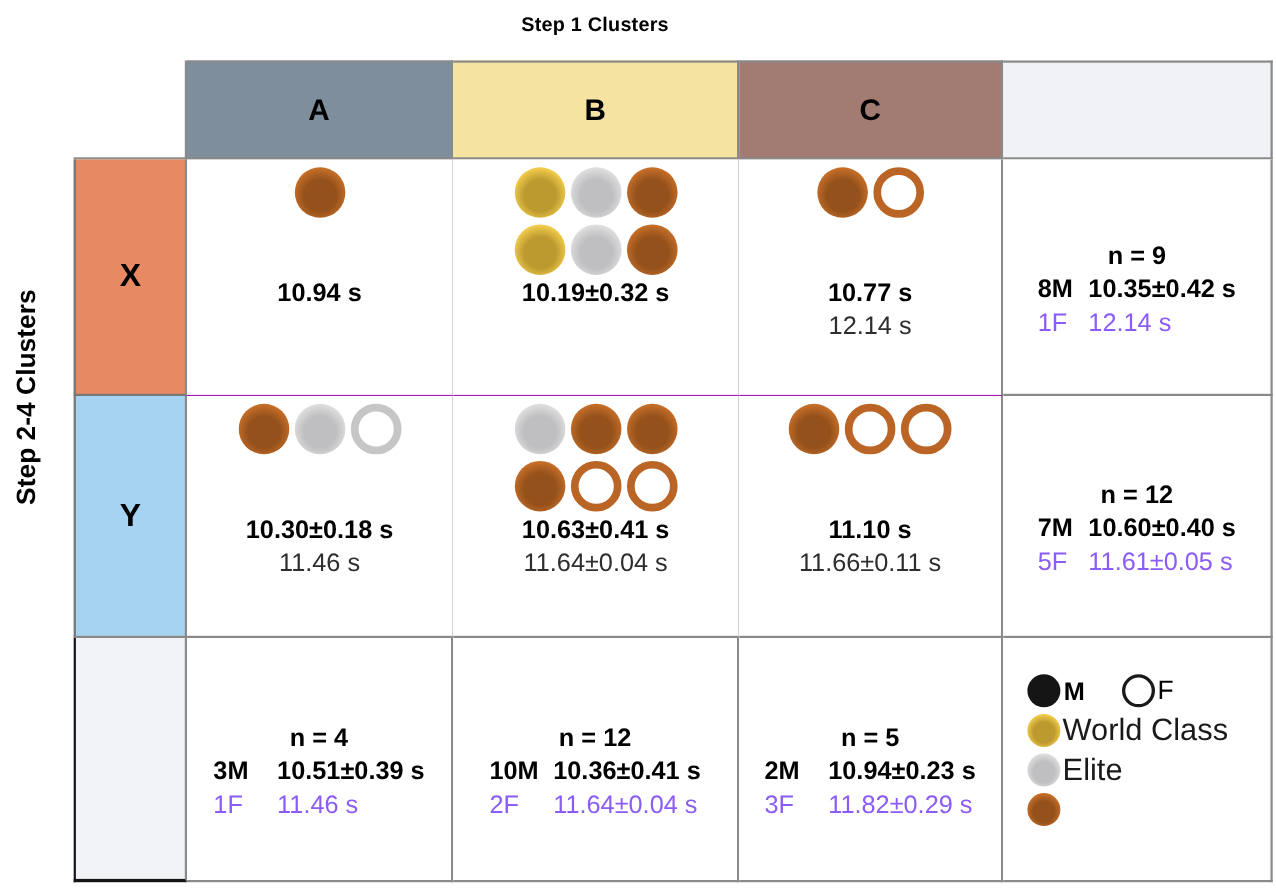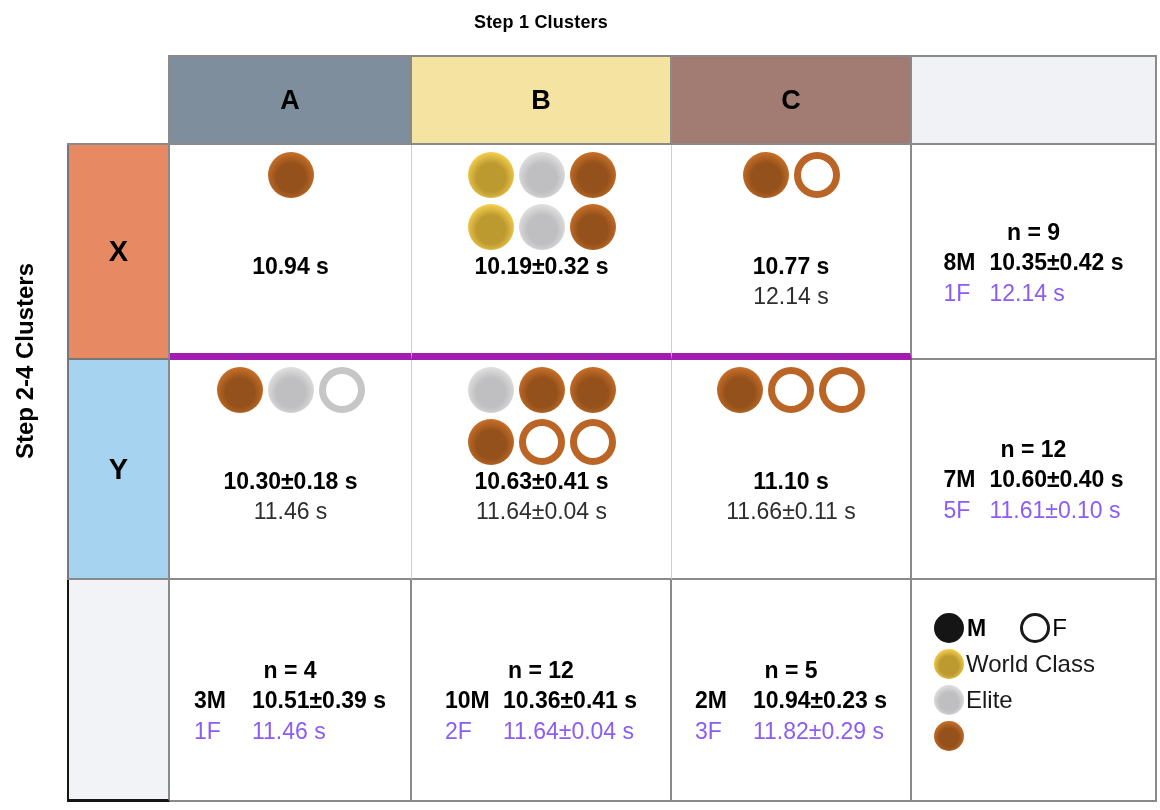--- a/index.html
+++ b/index.html
@@ -13,21 +13,21 @@
   .side-label { position:absolute; left:-186px; top:341px; width:433px; height:40px;
                 transform:rotate(-90deg); text-align:center; font-size:24px; font-weight:bold; }
 
   .grid { position:absolute; left:67px; top:55px; display:grid;
           grid-template-columns:103px 242px 260px 240px 245px;
           grid-template-rows:90px 215px 220px 222px; }
 
   .c { position:relative; background:#fff;
        border-right:2px solid #8A8A8A; border-bottom:2px solid #8A8A8A; }
   .c.light-r { border-right:1px solid #CDCDCD; }
-  .c.light-b { border-bottom:7px solid #a21caf; }
+  .c.light-b { border-bottom:1px solid #a21caf; }
   .c.top-edge { border-top:2px solid #8A8A8A; }
   .c.left-edge { border-left:2px solid #777; }
   .corner { background:transparent; }
   .hdr { display:flex; align-items:center; justify-content:center;
          font-size:27px; font-weight:bold; }
   .rowhdr { font-size:29px; }
   .x-hdr { border-bottom:2px solid #777; }
   .panel { background:#F1F2F5; }
   .bottom-left { border-left:2px solid #151515; border-bottom:3px solid #151515; background:#F2F3F6; }
 
@@ -59,21 +59,21 @@
   .lab-narrow { display:inline-block; width:46px; }
   .lab-wide   { display:inline-block; width:58px; }
 
   
   .legend { position:absolute; inset:0; padding:30px 0 0 22px; }
   .legend-row { display:flex; align-items:center; height:36px; }
   .legend .dot { width:30px; height:30px; }
   .lg-m { font-size:23px; font-weight:bold; margin-left:3px; }
   .lg-f { font-size:24px; margin-left:2px; }
   .lg-gap { width:34px; }
-  .lg-label { font-size:24px; margin-left:2px; color:#1A1A1A;text-align:center; }
+  .lg-label { font-size:28px; margin-left:2px; color:#1A1A1A;text-align:center; }
 </style>
 </head>
 <body>
 
 <div class="canvas">
 
   <div class="fig-title">Step 1 Clusters</div>
   <div class="side-label">Step 2-4 Clusters</div>
 
   <div class="grid">
@@ -200,21 +200,21 @@
     <div class="c">
       <div class="sum">
         <div class="sum-inner">
           <div class="n-line">n = 12</div>
           <div class="sum-line b">
             <span class="lab-narrow">7M</span>
             <span>10.60±0.40 s</span>
           </div>
           <div class="sum-line r">
             <span class="lab-narrow">5F</span>
-            <span>11.61±0.10 s</span>
+            <span>11.61±0.05 s</span>
           </div>
         </div>
       </div>
     </div>
 
     <div class="c bottom-left"></div>
     <div class="c">
       <div class="sum">
         <div class="sum-inner">
           <div class="n-line">n = 4</div>

